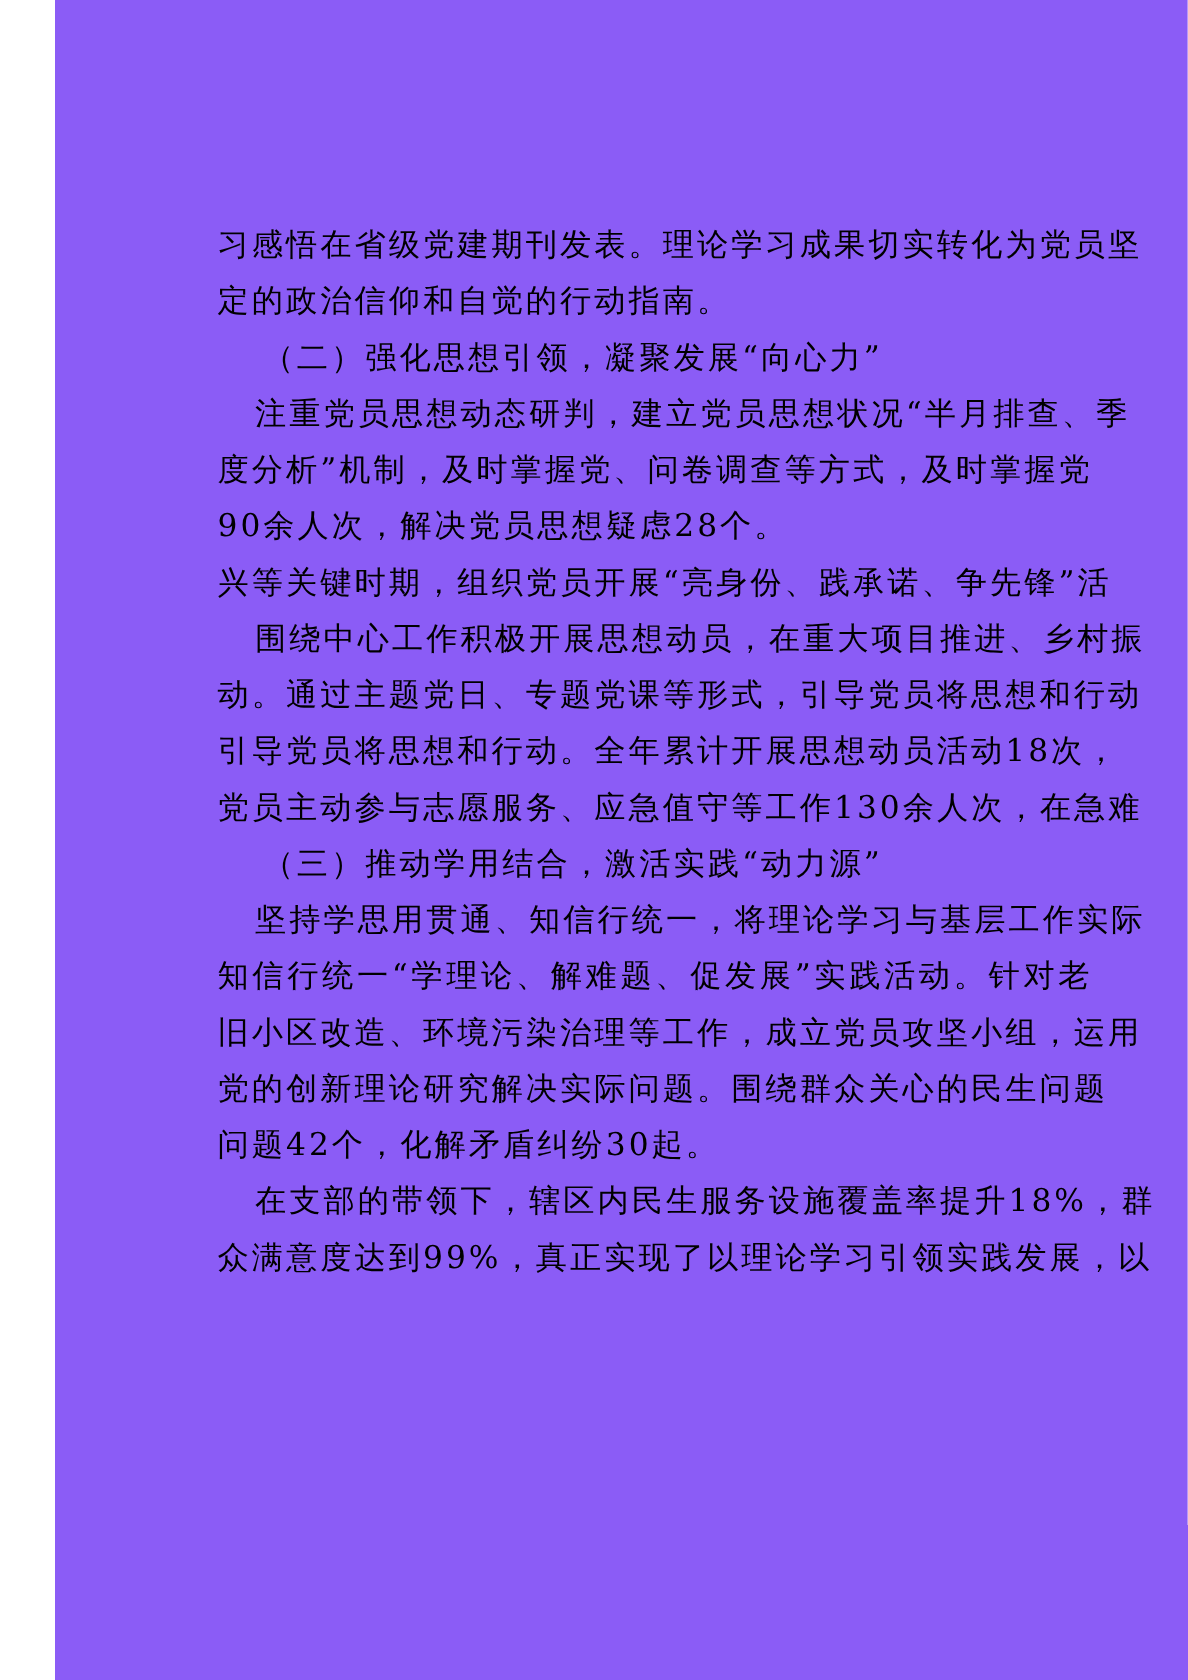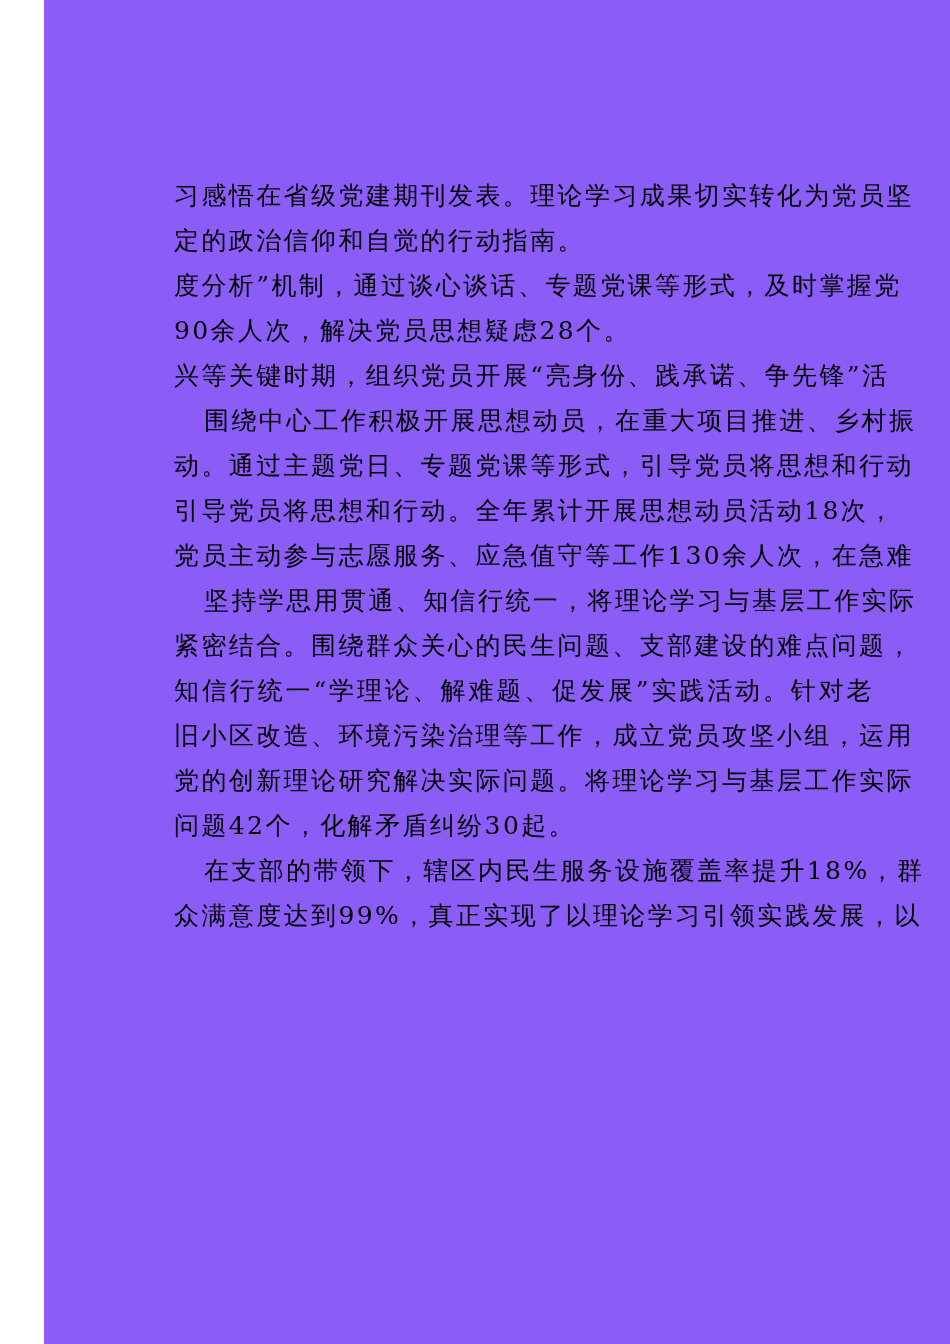--- a/index.html
+++ b/index.html
@@ -55,41 +55,47 @@
 <body>
 
 <div class="page">
   <div class="body-text">
 
     <div>
       <div class="line">习感悟在省级党建期刊发表。理论学习成果切实转化为党员坚</div>
       <div class="line last">定的政治信仰和自觉的行动指南。</div>
     </div>
 
+    <div>
+      <div class="line heading">（二）强化思想引领，凝聚发展“向心力”</div>
+    </div>
 
     <div>
-      <div class="line">度分析”机制，通过谈心谈话、专题党课等形式，及时掌握党</div>
+      <div class="line indent">注重党员思想动态研判，建立党员思想状况“半月排查、季</div>
+      <div class="line">度分析”机制，及时掌握党、问卷调查等方式，及时掌握党</div>
       <div class="line last">90余人次，解决党员思想疑虑28个。</div>
     </div>
 
     <div>
       <div class="line">兴等关键时期，组织党员开展“亮身份、践承诺、争先锋”活</div>
       <div class="line indent">围绕中心工作积极开展思想动员，在重大项目推进、乡村振</div>
       <div class="line">动。通过主题党日、专题党课等形式，引导党员将思想和行动</div>
       <div class="line">引导党员将思想和行动。全年累计开展思想动员活动18次，</div>
       <div class="line">党员主动参与志愿服务、应急值守等工作130余人次，在急难</div>
     </div>
 
+    <div>
+      <div class="line heading">（三）推动学用结合，激活实践“动力源”</div>
+    </div>
 
     <div>
       <div class="line indent">坚持学思用贯通、知信行统一，将理论学习与基层工作实际</div>
-      <div class="line">紧密结合。围绕群众关心的民生问题、支部建设的难点问题，</div>
       <div class="line">知信行统一“学理论、解难题、促发展”实践活动。针对老</div>
       <div class="line">旧小区改造、环境污染治理等工作，成立党员攻坚小组，运用</div>
-      <div class="line">党的创新理论研究解决实际问题。将理论学习与基层工作实际</div>
+      <div class="line">党的创新理论研究解决实际问题。围绕群众关心的民生问题</div>
       <div class="line last">问题42个，化解矛盾纠纷30起。</div>
     </div>
 
     <div>
       <div class="line indent">在支部的带领下，辖区内民生服务设施覆盖率提升18%，群</div>
       <div class="line">众满意度达到99%，真正实现了以理论学习引领实践发展，以</div>
     </div>
 
   </div>
 </div>

